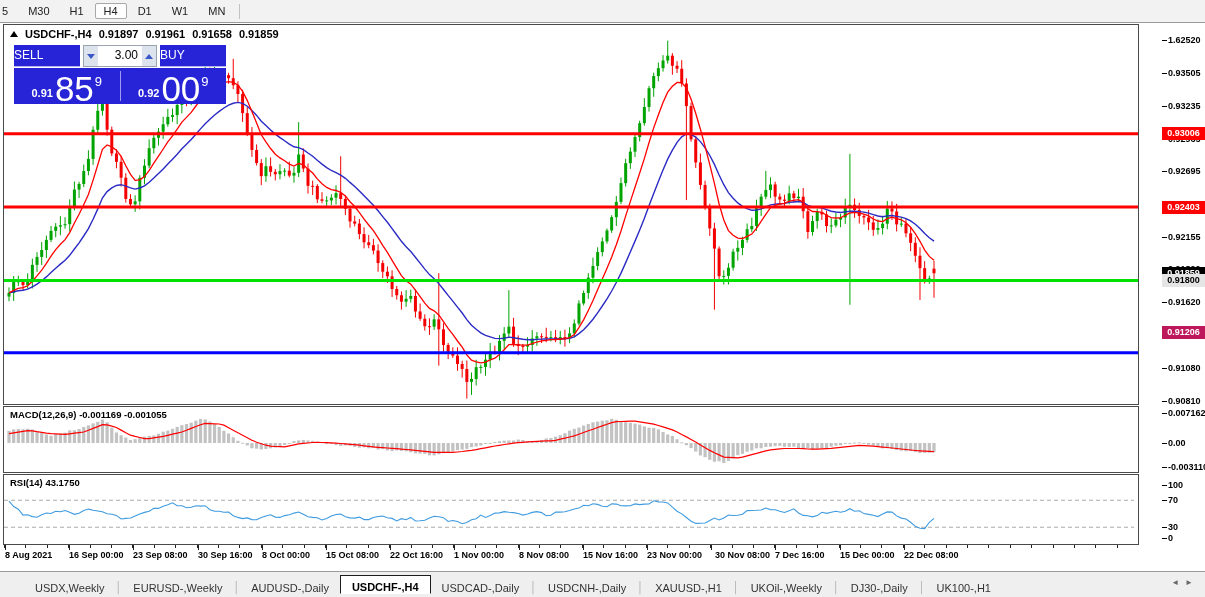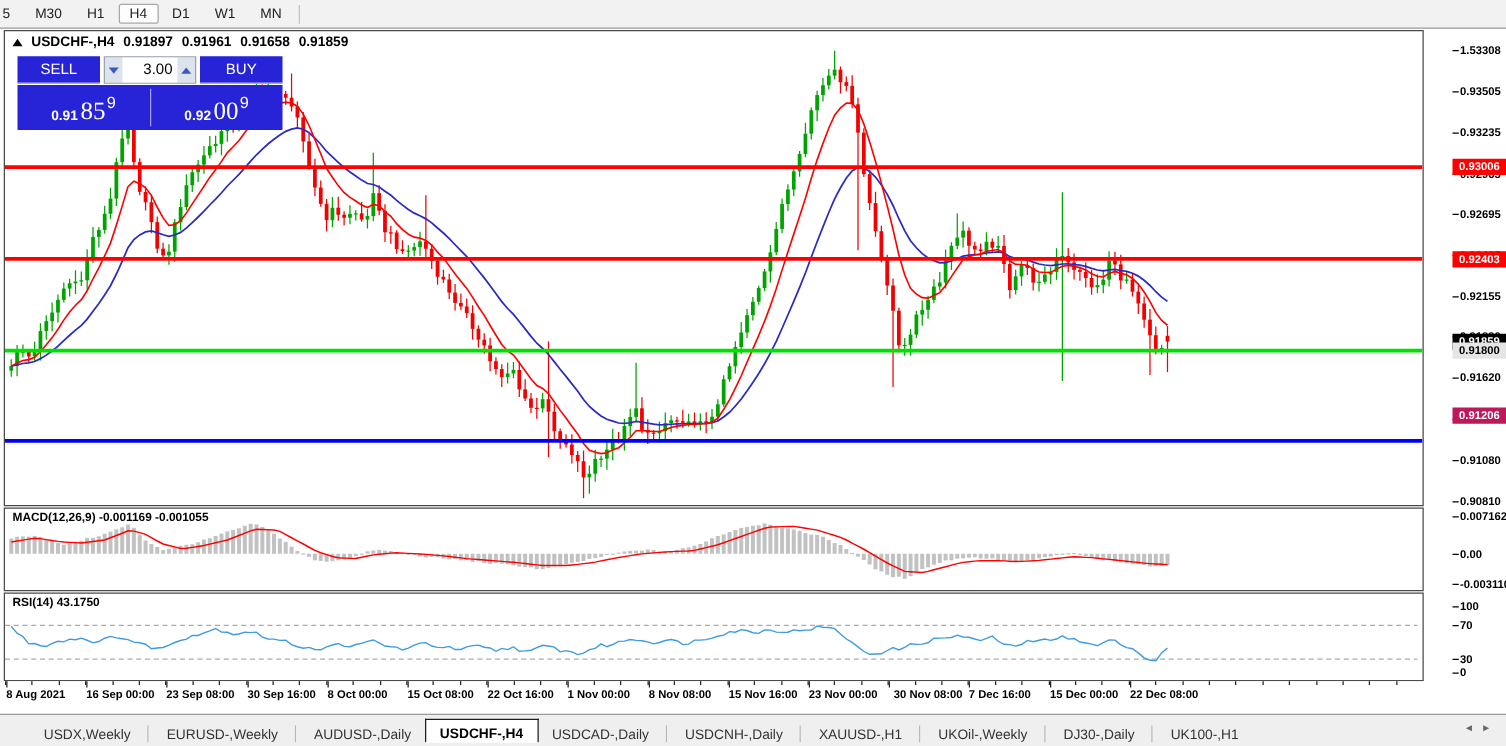--- a/index.html
+++ b/index.html
@@ -21,32 +21,32 @@
   #svg-main{left:4px;top:25px;}
   #svg-macd{left:4px;top:407px;}
   #svg-rsi{left:4px;top:475px;}
   
   #charttitle{position:absolute;left:10px;top:28px;font-size:11px;font-weight:bold;color:#000;
     display:flex;align-items:center;gap:7px;z-index:6;}
   .tri-coll{width:0;height:0;border-left:4px solid transparent;border-right:4px solid transparent;border-bottom:6px solid #000;}
   
   #tradewidget{position:absolute;left:14px;top:45px;width:212px;z-index:7;font-family:"Liberation Sans",sans-serif;}
   .twrow1{display:flex;height:22px;}
-  .twbtn{width:66px;background:#2724d8;color:#fff;font-size:12px;text-align:center;line-height:21px;
+  .twbtn{width:66px;background:#2724d8;color:#fff;font-size:12px;text-align:left;line-height:21px;
     border-bottom:1px solid rgba(255,255,255,.65);box-sizing:border-box;cursor:pointer;}
   .twspin{flex:1;display:flex;margin:0 3px;background:#eef0f4;border:1px solid #9aa4b0;box-sizing:border-box;}
   .spbtn{width:14px;background:#dde3ec;display:flex;align-items:center;justify-content:center;cursor:pointer;}
   .spval{flex:1;background:#fff;font-size:12px;color:#000;text-align:right;padding:2px 4px 0 0;box-sizing:border-box;}
   .tri{width:0;height:0;}
   .tri.down{border-left:4px solid transparent;border-right:4px solid transparent;border-top:5px solid #3a57c8;}
   .tri.up{border-left:4px solid transparent;border-right:4px solid transparent;border-bottom:5px solid #3a57c8;}
   .twrow2{display:flex;height:36px;background:#2724d8;margin-top:1px;align-items:flex-end;}
   .twprice{flex:1;display:flex;align-items:flex-end;justify-content:center;color:#fff;padding-bottom:2px;cursor:pointer;}
   .pp-small{font-size:11px;font-weight:bold;margin-right:2px;margin-bottom:3px;}
-  .pp-big{font-size:20px;line-height:26px;font-family:Liberation Serif, serif;}
+  .pp-big{font-size:35px;line-height:26px;}
   .pp-sup{font-size:13px;margin-bottom:13px;margin-left:1px;}
   .twdiv{width:1px;height:30px;background:rgba(255,255,255,.55);margin-bottom:3px;}
   
   .axtick{position:absolute;left:1168px;font-size:9px;font-weight:bold;color:#000;white-space:nowrap;}
   .axdash{position:absolute;left:1162px;width:5px;height:1px;background:#000;}
   .axlabel{position:absolute;left:1162px;width:43px;height:13px;font-size:9px;font-weight:bold;
     text-align:center;line-height:13px;white-space:nowrap;z-index:5;}
   .indlabel{position:absolute;font-size:9.5px;font-weight:bold;color:#000;white-space:nowrap;z-index:4;}
   .taxlabel{position:absolute;top:550px;font-size:9px;font-weight:bold;color:#000;white-space:nowrap;}
   .taxtick{position:absolute;top:545px;width:1px;background:#222;}
@@ -761,21 +761,21 @@
       <div class="tabsep">│</div>
       <div class="tab">UKOil-,Weekly</div>
       <div class="tabsep">│</div>
       <div class="tab">DJ30-,Daily</div>
       <div class="tabsep">│</div>
       <div class="tab">UK100-,H1</div>
     </div>
   <div id="tabarrows"><span>◄</span><span>►</span></div>
 
 <div class="axdash" style="top:40px"></div>
-    <div class="axtick" style="top:35px">1.53308</div>
+    <div class="axtick" style="top:35px">1.62520</div>
     <div class="axdash" style="top:73px"></div>
     <div class="axtick" style="top:68px">0.93505</div>
     <div class="axdash" style="top:106px"></div>
     <div class="axtick" style="top:101px">0.93235</div>
     <div class="axdash" style="top:139px"></div>
     <div class="axtick" style="top:134px">0.92965</div>
     <div class="axdash" style="top:171px"></div>
     <div class="axtick" style="top:166px">0.92695</div>
     <div class="axdash" style="top:204px"></div>
     <div class="axtick" style="top:199px">0.92425</div>

